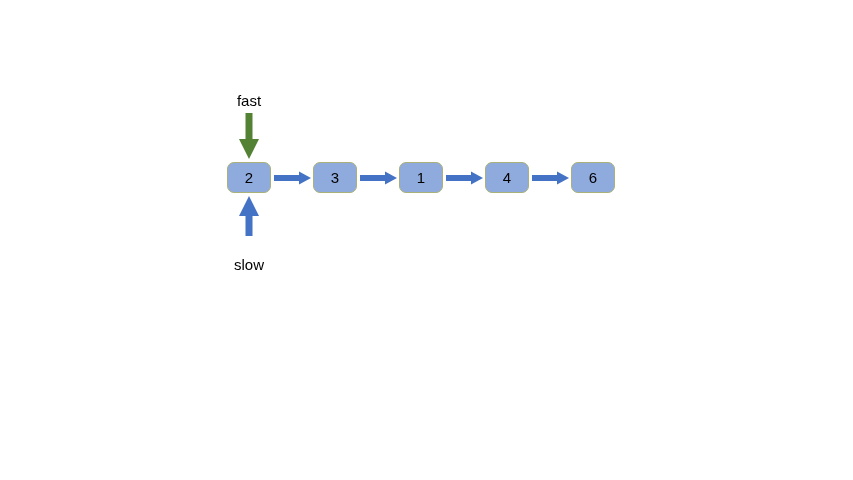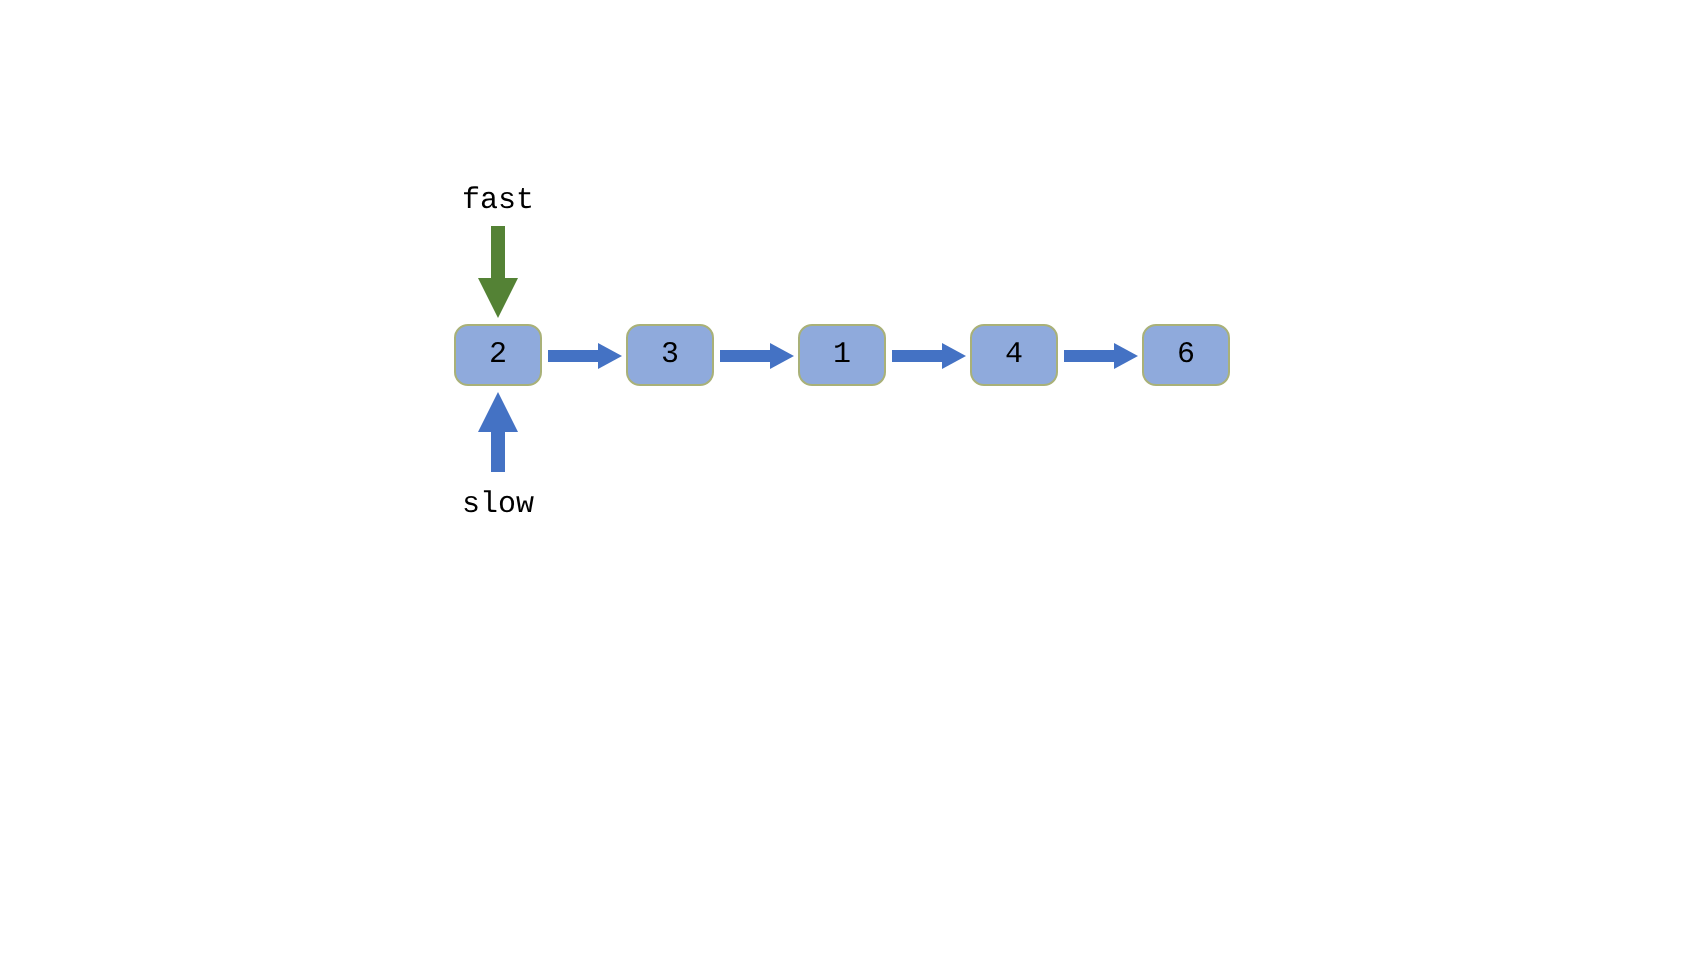--- a/index.html
+++ b/index.html
@@ -7,21 +7,20 @@
     padding: 0;
     background: #ffffff;
     font-family: "Liberation Sans", sans-serif;
   }
   .canvas {
     position: relative;
     width: 853px;
     height: 480px;
     background: #ffffff;
     overflow: hidden;
-    font-family: Liberation Mono, monospace;
   }
   :root {
     --node-fill: #8faadc;
     --node-border: #a9b178;
     --arrow-blue: #4472c4;
     --arrow-green: #548235;
     --text-color: #000000;
   }
   .list-row {
     position: absolute;
@@ -105,15 +104,15 @@
 
     <div class="node">6</div>
 
   </div>
 
   <svg class="varrow" style="left:249px; top:196px;" width="20" height="40" viewBox="0 0 20 40">
     <polygon points="0,20 20,20 10,0" fill="var(--arrow-blue)"></polygon>
     <rect x="6.5" y="18" width="7" height="22" fill="var(--arrow-blue)"></rect>
   </svg>
 
-  <div class="pointer-label" style="left:249px; top:244px;">slow</div>
+  <div class="pointer-label" style="left:249px; top:256px;">slow</div>
 
 </div>
 
 </body></html>

